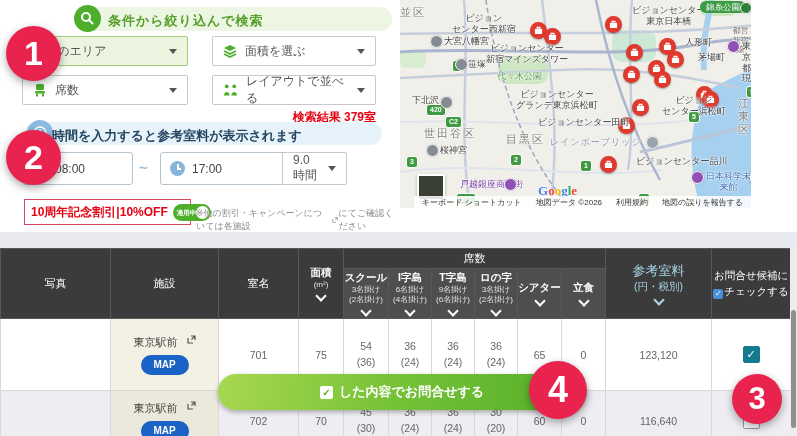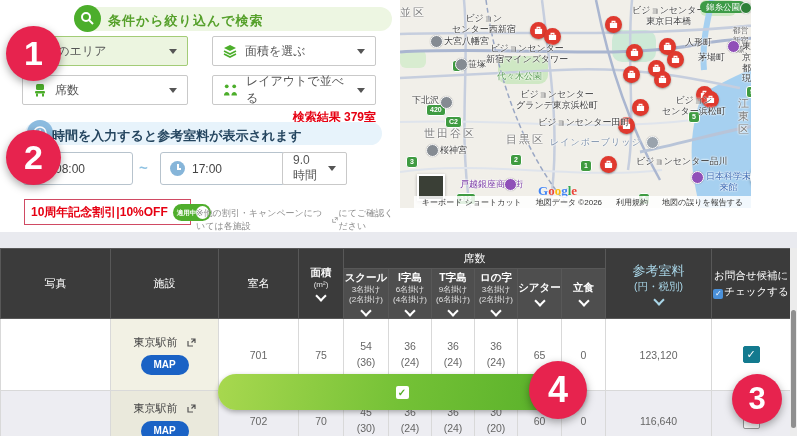--- a/index.html
+++ b/index.html
@@ -92,21 +92,21 @@
   .chev.blue{border-color:#a9d6e8;}
   .price-h{color:#a9d6e8;font-size:13px;}
   .price-h2{color:#a9d6e8;font-size:10.5px;}
   .inq-h{font-size:10.5px;line-height:1.5;}
   .cbx-ico{display:inline-block;width:10px;height:10px;background:#4a90d9;border-radius:2px;color:#fff;font-size:8px;
         line-height:10px;text-align:center;vertical-align:-1px;margin-right:1px;}
   table.grid td{border:1px solid #d9d9d9;text-align:center;font-size:10.5px;color:#666;background:#fff;padding:0;}
   table.grid tr.alt td{background:#ededf2;}
   table.grid td.fac{background:#f2f1e4;}
   table.grid tr.alt td.fac{background:#eae9dc;}
-  .facname{font-size:11px;color:#444;display:flex;align-items:center;justify-content:center;gap:9px;}
+  .facname{font-size:11px;color:#444;display:flex;align-items:flex-start;justify-content:center;gap:9px;}
   .mapbtn{width:48px;height:20px;border:none;border-radius:11px;background:#1a62c5;color:#fff;font-size:10px;
         font-weight:bold;display:flex;align-items:center;justify-content:center;margin:5px auto 0;cursor:pointer;}
   .seat2{line-height:1.5;}
   .pricev{font-size:11px;color:#555;}
   .cb{width:15px;height:15px;border:1px solid #9a9a9a;border-radius:2px;background:#fff;margin:0 auto;cursor:pointer;}
   .cb.on{background:#137a8f;border-color:#137a8f;color:#fff;font-size:11px;line-height:15px;}
   td.photo{padding:0;}
   .room{position:relative;width:100%;height:100%;overflow:hidden;
         background:linear-gradient(180deg,#c9c6c0 0%,#f3f2ef 34%,#f8f8f6 52%,#dddbd5 78%,#cfccc5 100%);}
   .room::before{content:'';position:absolute;left:0;right:0;top:46%;bottom:0;
@@ -520,18 +520,19 @@
         </tr>
       </tbody>
   </table>
 
   <div class="sb">
       <div class="sb-thumb"></div>
     </div>
 
   <button class="cta">
     <span class="box">✓</span>
+    <span>した内容でお問合せする</span>
   </button>
   <div class="ann" id="ann1">1</div>
   <div class="ann" id="ann2">2</div>
   <div class="ann" id="ann3">3</div>
   <div class="ann" id="ann4">4</div>
 </div>
 
 </body></html>

